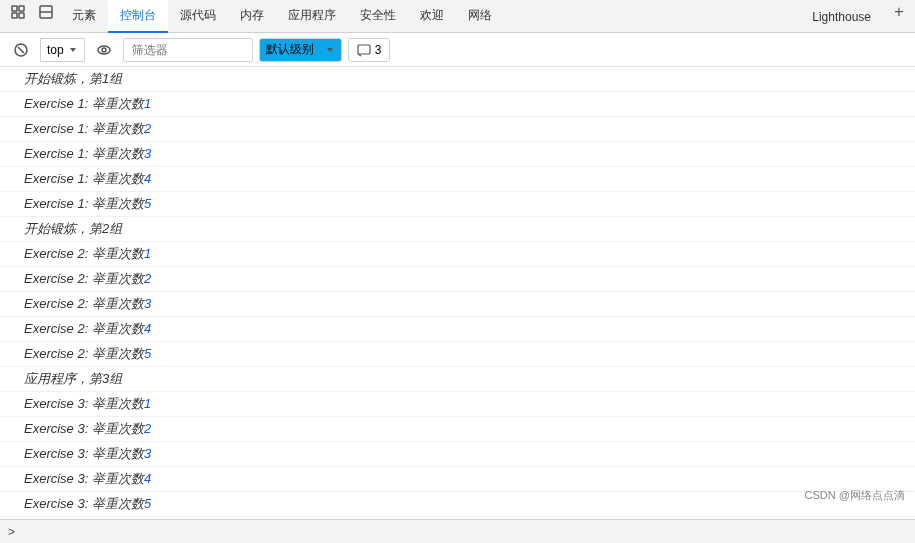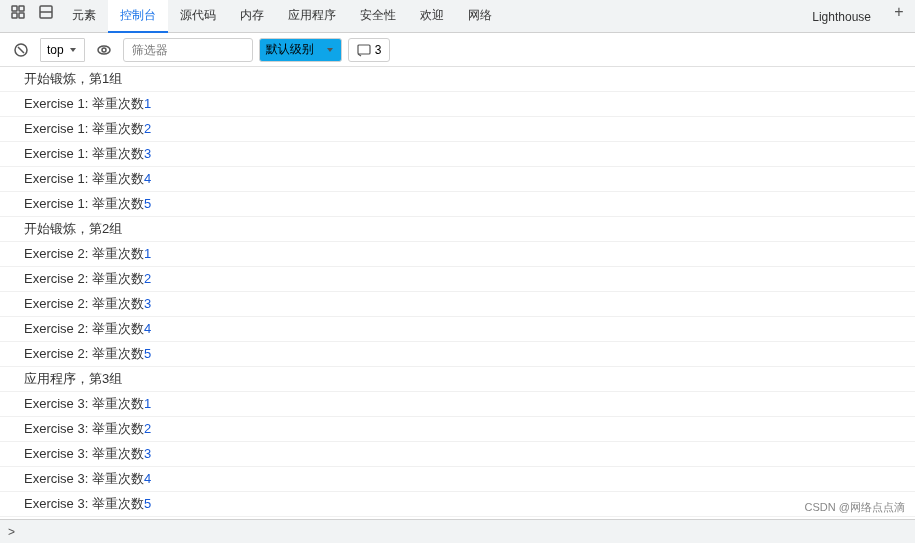--- a/index.html
+++ b/index.html
@@ -105,20 +105,21 @@
       height: 24px;
       background: #fff;
     }
 
     
     .console-output {
       background: #fff;
       overflow-y: auto;
       height: calc(543px - 33px - 34px - 24px);
       padding: 0;
+      font-style: italic;
     }
     .console-line {
       display: flex;
       align-items: center;
       padding: 2px 8px 2px 24px;
       font-size: 13px;
       line-height: 20px;
       border-bottom: 1px solid #f0f0f0;
       color: #333;
       min-height: 20px;
@@ -136,21 +137,21 @@
       font-size: 12px;
       color: #555;
     }
     .bottom-prompt {
       display: flex;
       align-items: center;
       gap: 4px;
     }
     .watermark {
       position: fixed;
-      bottom: 28px;
+      bottom: 40px;
       right: 10px;
       font-size: 11px;
       color: #888;
     }
 
     
     .icon-svg { width: 16px; height: 16px; display: inline-block; }
   </style>
 </head>
 <body>

